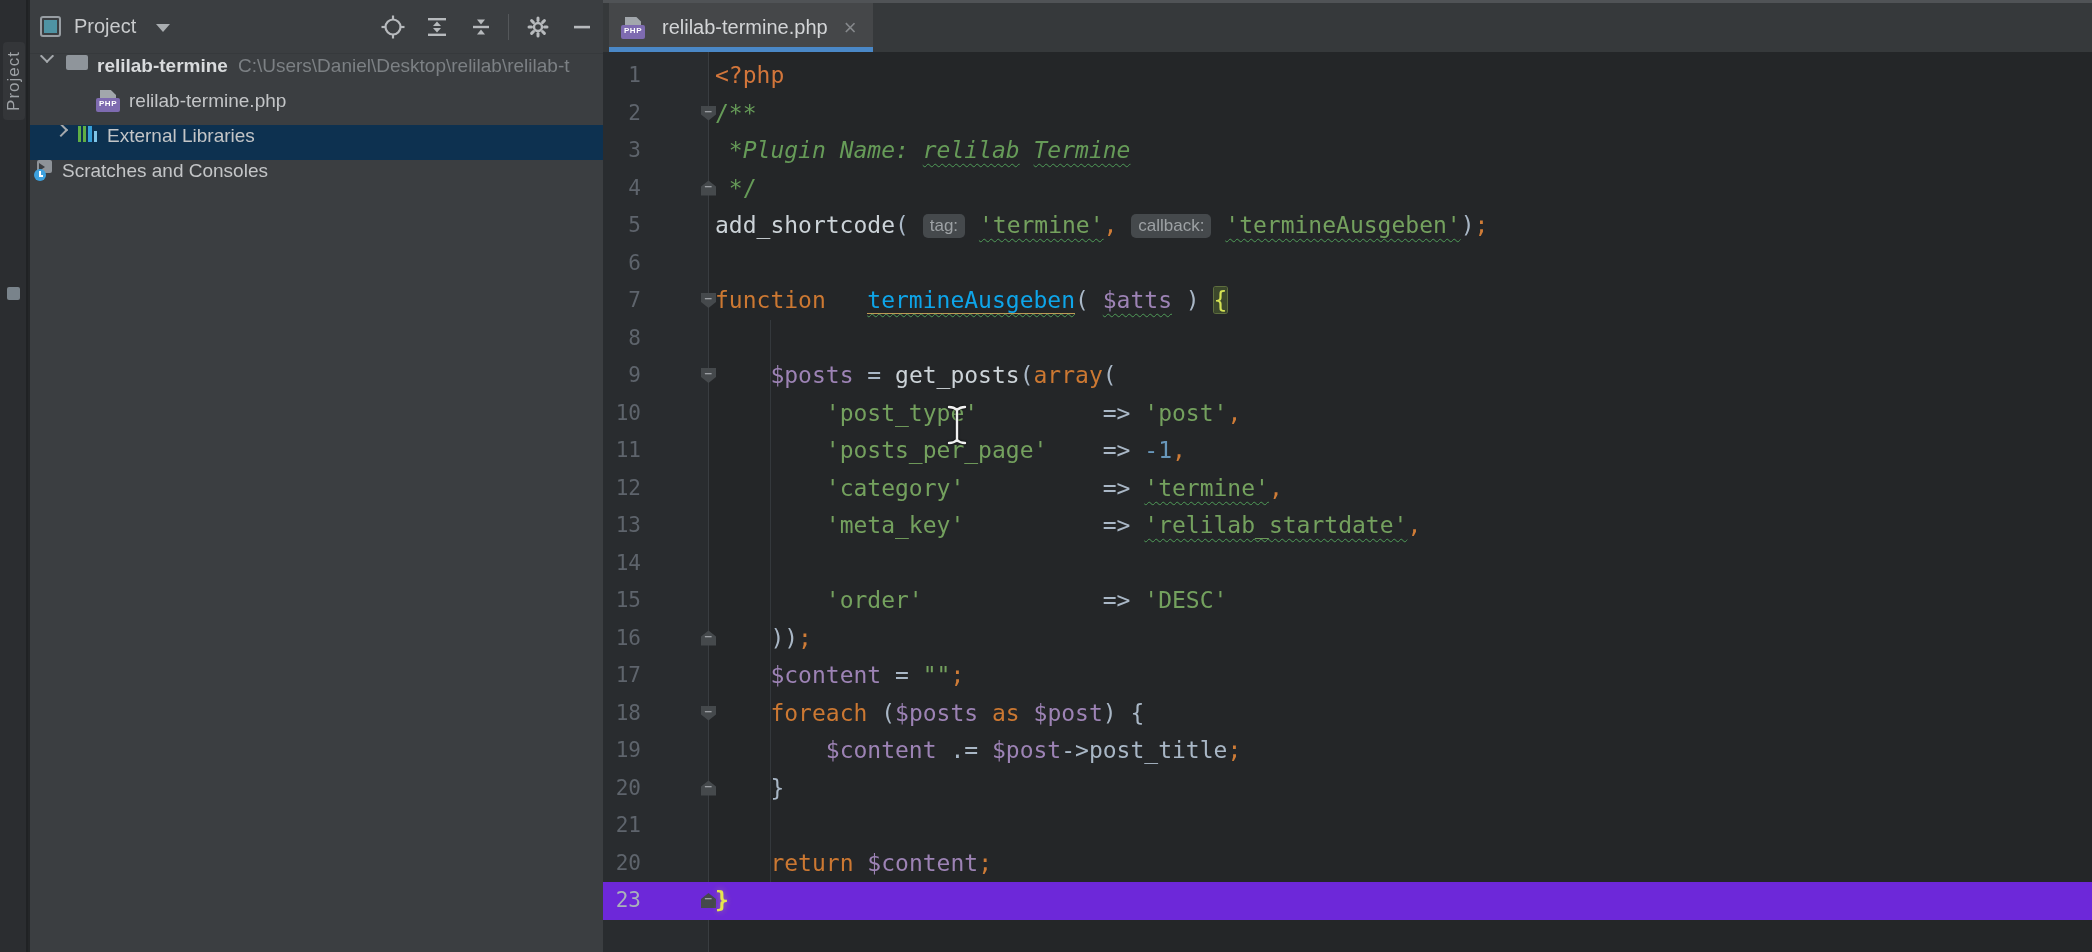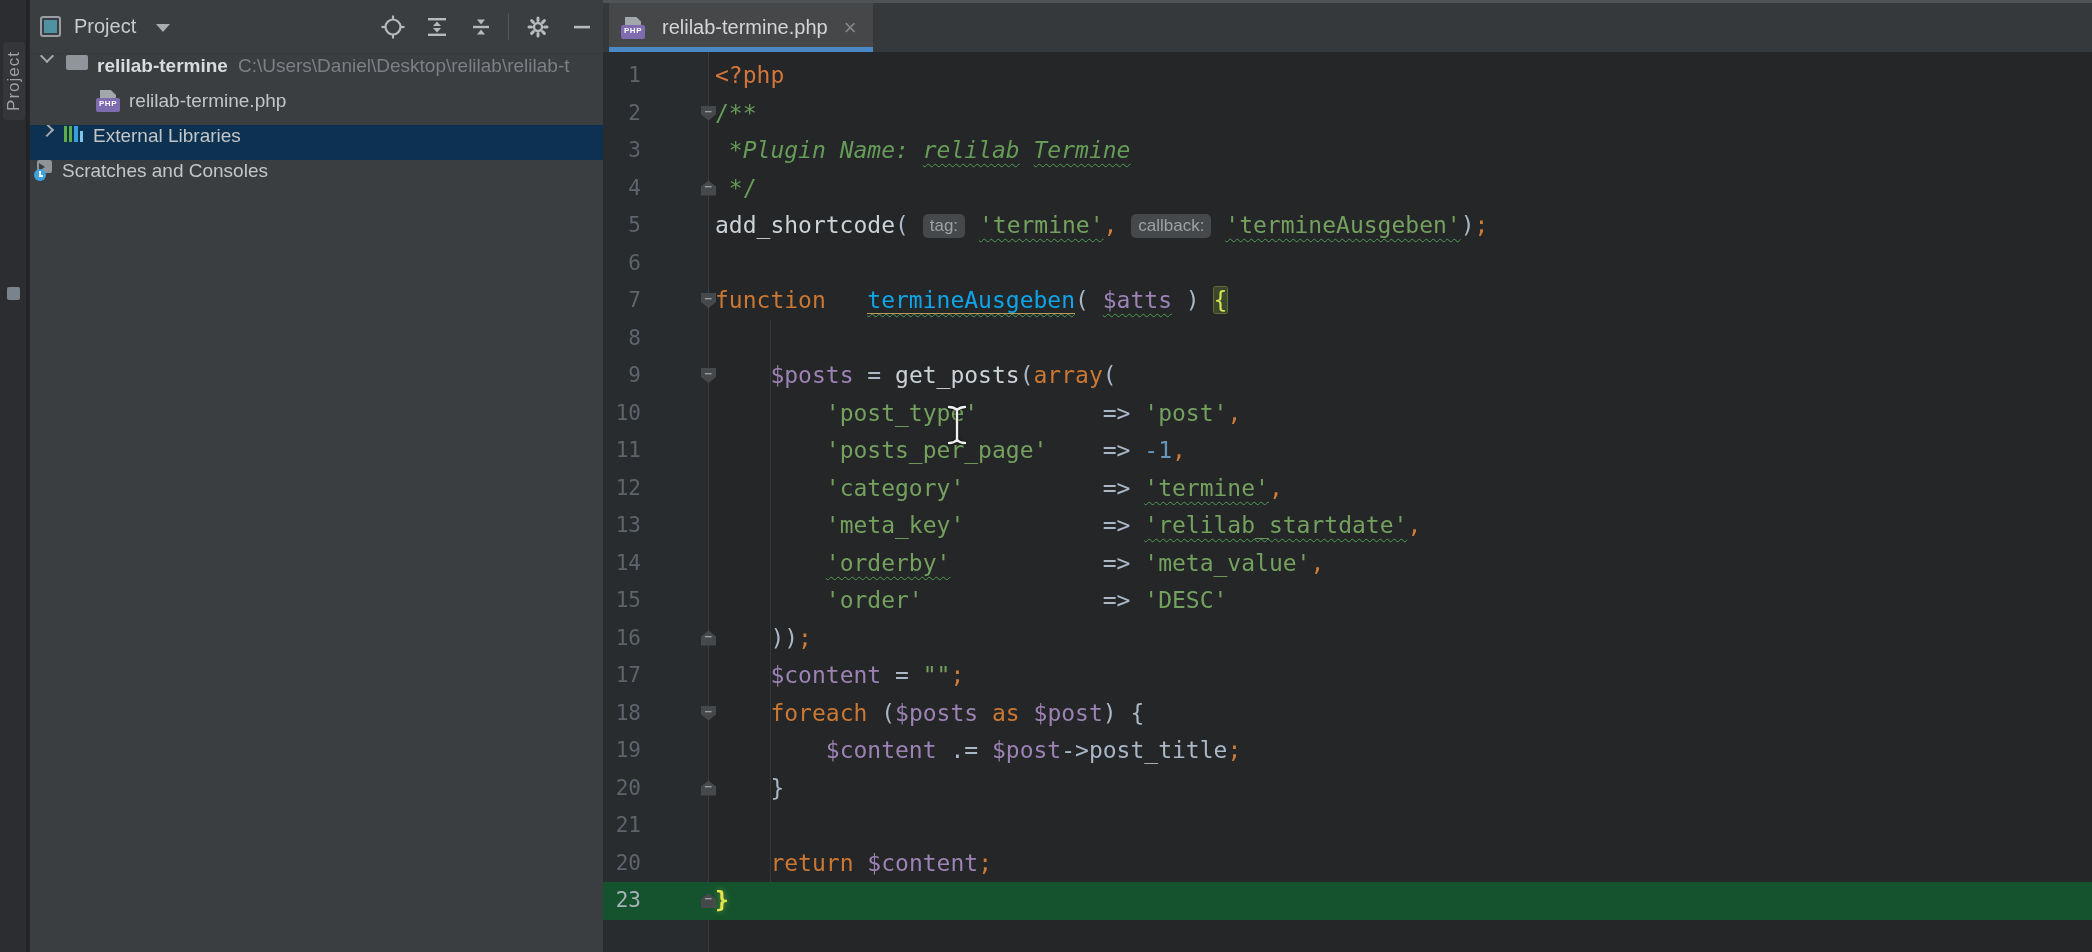--- a/index.html
+++ b/index.html
@@ -60,21 +60,21 @@
   .tab-title { font-size:20px; color:#d3d5d7; margin-left:8px; }
   .tab-close { margin-left:16px; color:#85888b; font-size:22px; line-height:22px; }
 
   .code { position:absolute; left:603px; top:52px; width:1489px; height:900px; background:#242628;
           font-family:"DejaVu Sans Mono", monospace; font-size:23px; }
   .gutter-bg   { position:absolute; left:0; top:0; width:105px; height:100%; background:#292c2f; }
   .gutter-line { position:absolute; left:105px; top:0; width:1px; height:100%; background:#393d41; }
   .indent-guide{ position:absolute; left:167px; top:268px; width:1px; height:562px; background:#34383c; }
   .rows { position:absolute; left:0; top:5px; width:100%; }
   .code-row { position:relative; height:37.5px; line-height:37.5px; }
-  .code-row.cur { background:#14532d; }
+  .code-row.cur { background:#6d28d9; }
   .lnum { position:absolute; left:0; top:0; width:38px; text-align:right; color:#5e646c; font-size:21px; }
   .cur .lnum { color:#a9b2ba; }
   .fold { position:absolute; left:98px; top:11px; width:15px; height:15px; background:#45494c;
           color:#abafb3; font-size:13px; line-height:12px; text-align:center; }
   .fold.open  { clip-path:polygon(0 0,100% 0,100% 60%,50% 100%,0 60%); }
   .fold.close { clip-path:polygon(50% 0,100% 40%,100% 100%,0 100%,0 40%); }
   .ctext { position:absolute; left:112px; top:0; white-space:pre; }
 
   
   .tag   { color:#d3763b; }
@@ -156,21 +156,21 @@
           <span class="label bold">relilab-termine</span>
           <span class="tree-path">C:\Users\Daniel\Desktop\relilab\relilab-t</span>
         </div>
         <div class="tree-row" style="padding-left: 66px;">
           <span class="ic-php">
             <span class="page"></span>
             <span class="badge">PHP</span>
           </span>
           <span class="label">relilab-termine.php</span>
         </div>
-        <div class="tree-row selected" style="padding-left: 2px;">
+        <div class="tree-row selected" style="padding-left: 16px;">
           <span class="chev right"></span>
           <span class="ic-lib">
             <i style="width:3px;height:16px;background:#5fae45"></i>
             <i style="width:3px;height:16px;background:#5fae45"></i>
             <i style="width:4px;height:16px;background:#38a0d8"></i>
             <i style="width:3px;height:11px;background:#7fc5e8"></i>
           </span>
           <span class="label">External Libraries</span>
         </div>
         <div class="tree-row" style="">
@@ -252,21 +252,20 @@
         <div class="code-row">
           <span class="lnum">12</span>
           <span class="ctext"><span class="op">        </span><span class="str">'category'</span><span class="op">          =&gt; </span><span class="str squ">'termine'</span><span class="pun">,</span></span>
         </div>
         <div class="code-row">
           <span class="lnum">13</span>
           <span class="ctext"><span class="op">        </span><span class="str">'meta_key'</span><span class="op">          =&gt; </span><span class="str squ">'relilab_startdate'</span><span class="pun">,</span></span>
         </div>
         <div class="code-row">
           <span class="lnum">14</span>
-          <span class="ctext"><span class="op">        </span><span class="str squ">'orderby'</span><span class="op">           =&gt; </span><span class="str">'meta_value'</span><span class="pun">,</span></span>
         </div>
         <div class="code-row">
           <span class="lnum">15</span>
           <span class="ctext"><span class="op">        </span><span class="str">'order'</span><span class="op">             =&gt; </span><span class="str">'DESC'</span></span>
         </div>
         <div class="code-row">
           <span class="lnum">16</span>
           <span class="fold close">−</span>
           <span class="ctext"><span class="op">    ))</span><span class="pun">;</span></span>
         </div>

